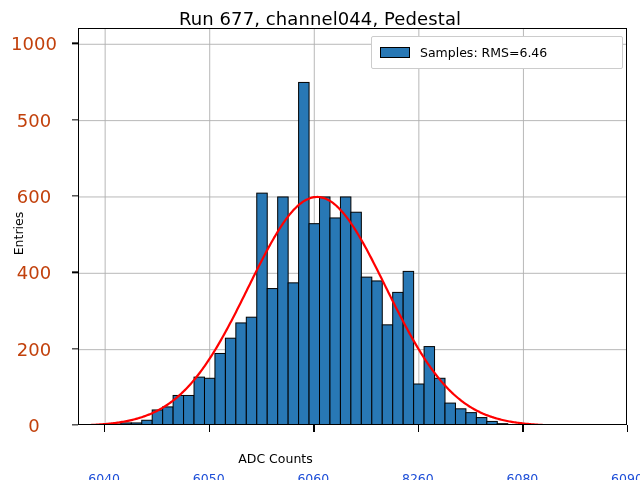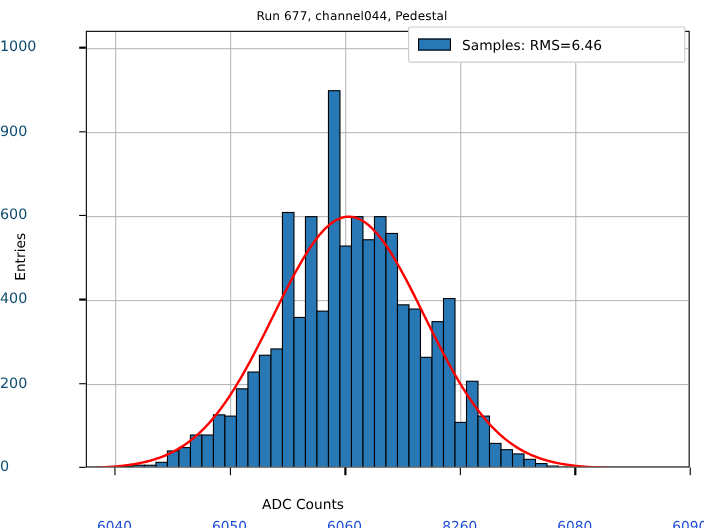--- a/index.html
+++ b/index.html
@@ -18,21 +18,21 @@
     width: 640px;
     height: 480px;
     background: #ffffff;
   }
   #chart-title {
     position: absolute;
     left: 0;
     top: 8px;
     width: 640px;
     text-align: center;
-    font-size: 11px;
+    font-size: 18px;
     color: #000000;
     letter-spacing: 0.1px;
   }
   
   #plot-area {
     position: absolute;
     left: 78px;
     top: 28px;
     width: 549px;
     height: 397px;
@@ -48,23 +48,23 @@
   #ytick-layer, #xtick-layer {
     position: absolute;
     left: 0; top: 0;
     width: 640px; height: 480px;
     pointer-events: none;
   }
   .ytl {
     position: absolute;
     left: 0;
     width: 68px;
-    text-align: left;
-    font-size: 13px;
-    color: #0c4a6e;
+    text-align: center;
+    font-size: 18px;
+    color: #c2410c;
     transform: translateY(-50%);
   }
   .ytickmark {
     position: absolute;
     left: 71.5px;
     width: 6.5px;
     height: 1.3px;
     background: #000;
     transform: translateY(-50%);
   }
@@ -100,21 +100,21 @@
     left: 0;
     top: 451px;
     width: 551px;
     text-align: center;
     font-size: 12.5px;
     color: #000;
   }
   #legend {
     position: absolute;
     left: 371px;
-    top: 24px;
+    top: 36px;
     width: 252px;
     box-sizing: border-box;
     background: #ffffff;
     border: 1px solid #cccccc;
     border-radius: 2px;
     padding: 6px 8px 6px 8px;
   }
   .legend-row {
     display: flex;
     align-items: center;
@@ -155,21 +155,21 @@
 
   <div id="ytick-layer">
       <div class="ytl" style="top: 425px;">0</div>
       <div class="ytickmark" style="top: 425px;"></div>
       <div class="ytl" style="top: 348.654px;">200</div>
       <div class="ytickmark" style="top: 348.654px;"></div>
       <div class="ytl" style="top: 272.308px;">400</div>
       <div class="ytickmark" style="top: 272.308px;"></div>
       <div class="ytl" style="top: 195.962px;">600</div>
       <div class="ytickmark" style="top: 195.962px;"></div>
-      <div class="ytl" style="top: 119.615px;">900</div>
+      <div class="ytl" style="top: 119.615px;">500</div>
       <div class="ytickmark" style="top: 119.615px;"></div>
       <div class="ytl" style="top: 43.2692px;">1000</div>
       <div class="ytickmark" style="top: 43.2692px;"></div>
     </div>
   <div id="xtick-layer">
       <div class="xtl" style="left: 64.1429px;">6040</div>
       <div class="xtickmark" style="left: 104.143px;"></div>
       <div class="xtl" style="left: 168.714px;">6050</div>
       <div class="xtickmark" style="left: 208.714px;"></div>
       <div class="xtl" style="left: 273.286px;">6060</div>

